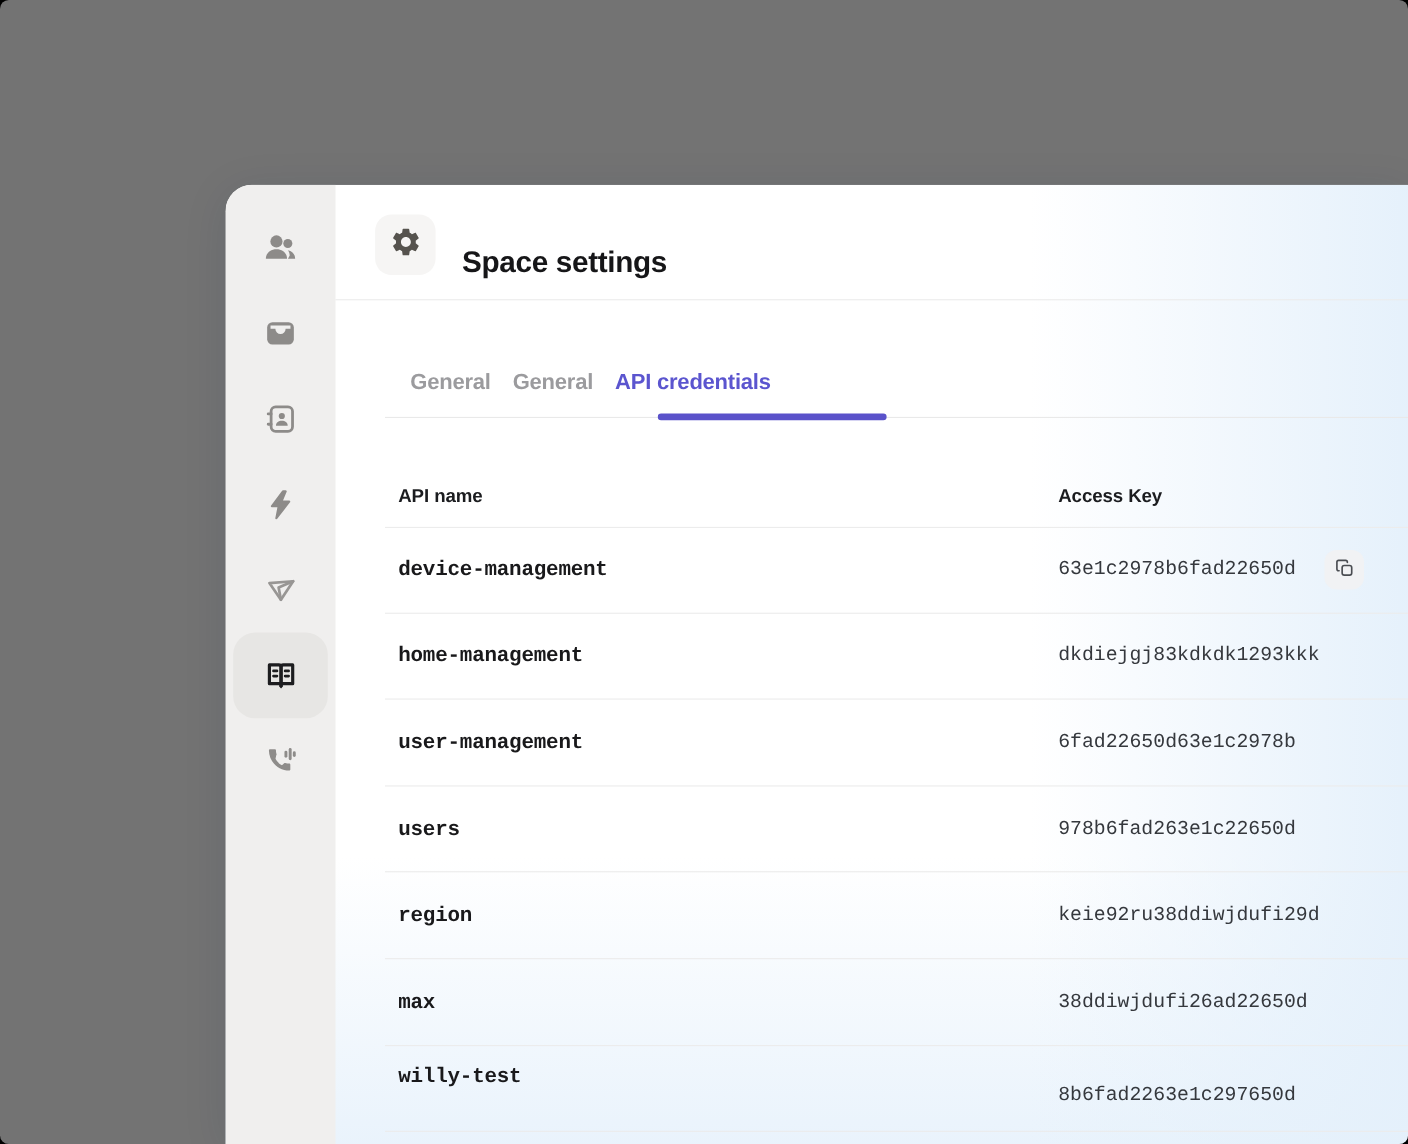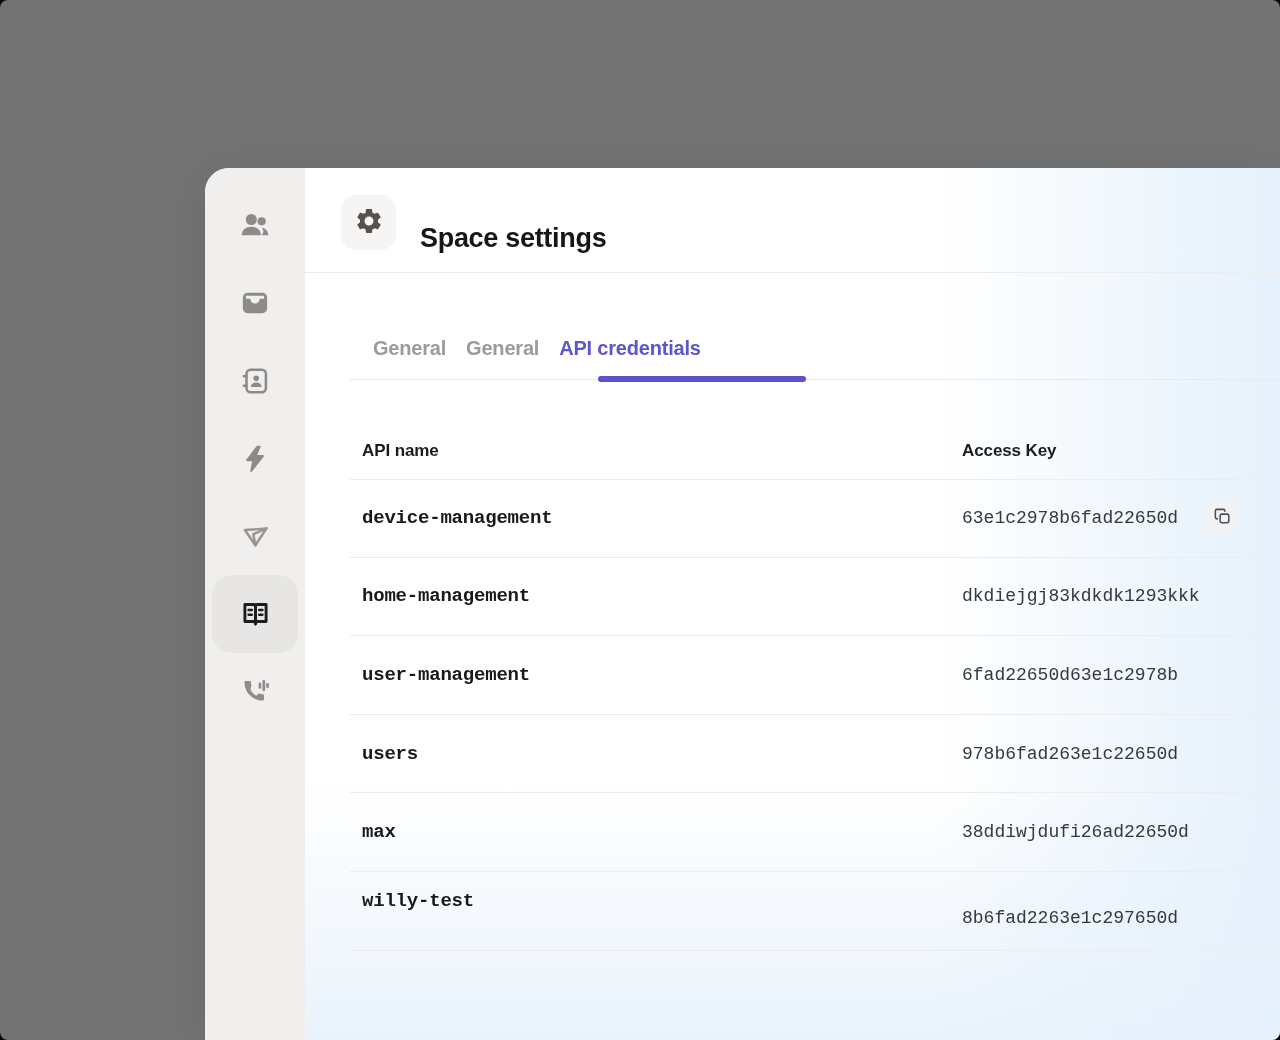--- a/index.html
+++ b/index.html
@@ -174,20 +174,24 @@
       <div class="row">
         <span class="name">user-management</span>
         <span class="key">6fad22650d63e1c2978b</span>
       </div>
 
       <div class="row">
         <span class="name">users</span>
         <span class="key">978b6fad263e1c22650d</span>
       </div>
 
+      <div class="row">
+        <span class="name">region</span>
+        <span class="key">keie92ru38ddiwjdufi29d</span>
+      </div>
 
       <div class="row">
         <span class="name">max</span>
         <span class="key">38ddiwjdufi26ad22650d</span>
       </div>
 
       <div class="row split">
         <span class="name">willy-test</span>
         <span class="key">8b6fad2263e1c297650d</span>
       </div>

